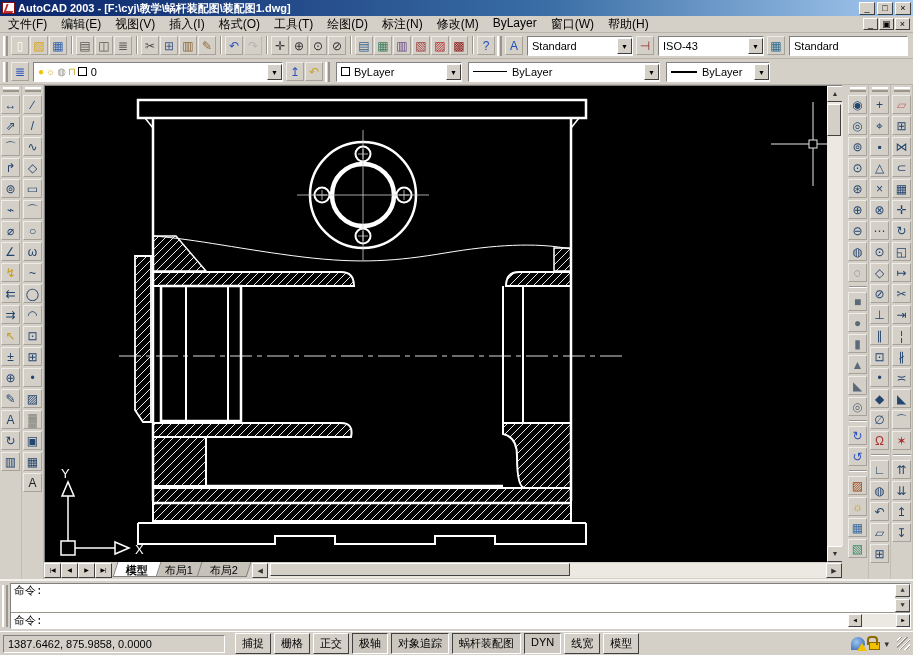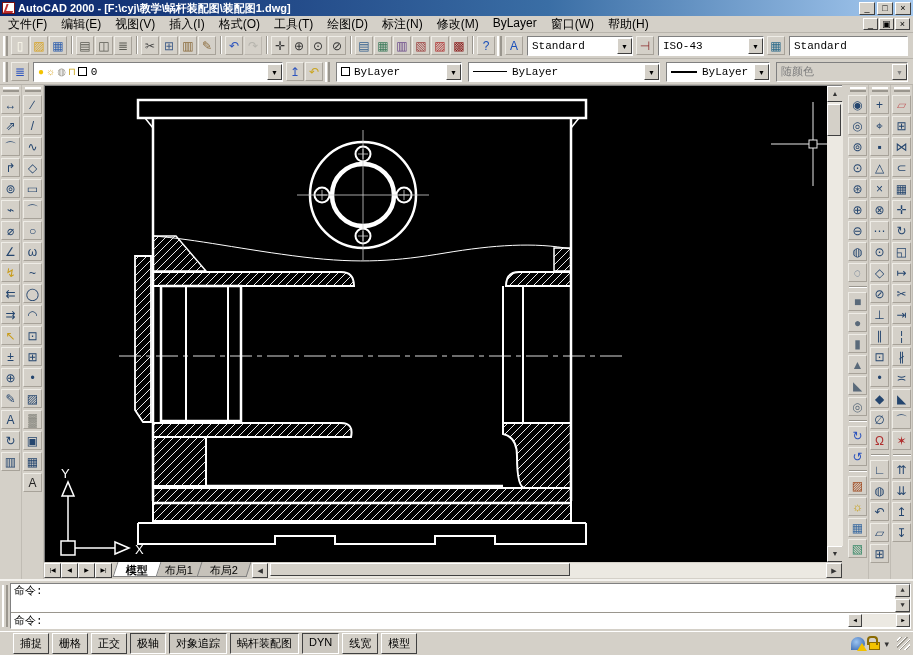--- a/index.html
+++ b/index.html
@@ -23,21 +23,21 @@
   .docbtns { display:flex; gap:1px; margin-right:2px; }
 
   
   .tbrow { height:26px; background:#d4d0c8; display:flex; align-items:center; border-bottom:1px solid #b8b4ac; padding:1px 2px; flex:none; }
   .grip { width:5px; height:20px; margin:0 3px 0 1px; border-left:2px solid #fff; border-right:2px solid #9a968e; flex:none; }
   .tbtn { width:18px; height:19px; display:flex; align-items:center; justify-content:center; border:1px solid; border-color:#eeece6 #a7a299 #a7a299 #eeece6; background:#d4d0c8; flex:none; margin:0 1px 0 0; }
   .tbtn .glyph { font-size:12px; line-height:1; }
   .tbtn.dis { opacity:.5; }
   .tsep { width:2px; height:18px; border-left:1px solid #9a968e; border-right:1px solid #fff; margin:0 3px; flex:none; }
   .combo { height:20px; background:#fff; border:1px solid; border-color:#808080 #fff #fff #808080; display:flex; align-items:center; font-size:11px; padding-left:4px; margin:0 3px; position:relative; }
-  .combo .cval { flex:1; white-space:nowrap; overflow:hidden;font-family:Liberation Mono, monospace; }
+  .combo .cval { flex:1; white-space:nowrap; overflow:hidden; }
   .combo .carr { width:15px; height:16px; background:#d4d0c8; border:1px solid; border-color:#fff #404040 #404040 #fff; font-size:7px; text-align:center; line-height:15px; flex:none; margin-left:2px; }
   .combo.disabled { background:#d4d0c8; color:#808080; }
   .swatch { width:9px; height:9px; background:#fff; border:1px solid #000; margin-right:4px; flex:none; }
   .lc-ico { font-size:10px; margin-right:2px; flex:none; }
   .ltline { display:inline-block; width:34px; border-top:1px solid #000; margin-right:5px; }
   .ltline.thick { border-top:2px solid #000; width:26px; }
 
   
   .main { flex:1; display:flex; min-height:0; }
   .strip { background:#d4d0c8; display:flex; flex:none; }
@@ -95,21 +95,21 @@
   .menuarr { font-size:9px; color:#333; }
   .rgrip { width:13px; height:13px; background:repeating-linear-gradient(135deg,#d4d0c8 0 2px,#fff 2px 3px,#9a968e 3px 4px); margin-left:4px; }
 </style>
 </head>
 <body>
 
 <div class="app">
 
   <div class="titlebar">
     <span class="appicon"></span>
-    <span class="titletext">AutoCAD 2000 - [F:\cyj\教学\蜗杆装配图\装配图1.dwg]</span>
+    <span class="titletext">AutoCAD 2003 - [F:\cyj\教学\蜗杆装配图\装配图1.dwg]</span>
     <span class="winbtns">
       <span class="wbtn">_</span>
       <span class="wbtn">□</span>
       <span class="wbtn">×</span>
     </span>
   </div>
 
   <div class="menubar">
     <div class="menus">
         <span class="mitem">文件(F)</span>
@@ -273,24 +273,20 @@
       <span class="carr">▼</span>
     </div>
     <div class="combo" style="width:192px">
       <span class="ltline"></span>
       <span class="cval">ByLayer</span>
       <span class="carr">▼</span>
     </div>
     <div class="combo" style="width:104px">
       <span class="ltline thick"></span>
       <span class="cval">ByLayer</span>
-      <span class="carr">▼</span>
-    </div>
-    <div class="combo disabled" style="flex:1">
-      <span class="cval">随颜色</span>
       <span class="carr">▼</span>
     </div>
   </div>
 
   <div class="main">
     <div class="strip leftstrip">
       <div class="vcol">
         <span class="vgrip"></span>
         <span style="display:flex;flex-direction:column;align-items:center">
             <span class="tbtn">
@@ -748,20 +744,21 @@
       <div class="cmd-prompt">
         <span class="ptext">命令:</span>
         <span class="mini">◀</span>
         <span class="minitrack"></span>
         <span class="mini">▶</span>
       </div>
     </div>
   </div>
 
   <div class="statusbar">
+    <div class="coords">1387.6462, 875.9858, 0.0000</div>
     <div class="sbuttons">
         <span class="sbtn2">捕捉</span>
         <span class="sbtn2">栅格</span>
         <span class="sbtn2">正交</span>
         <span class="sbtn2 on">极轴</span>
         <span class="sbtn2 on">对象追踪</span>
         <span class="sbtn2 on">蜗杆装配图</span>
         <span class="sbtn2 on">DYN</span>
         <span class="sbtn2">线宽</span>
         <span class="sbtn2">模型</span>

